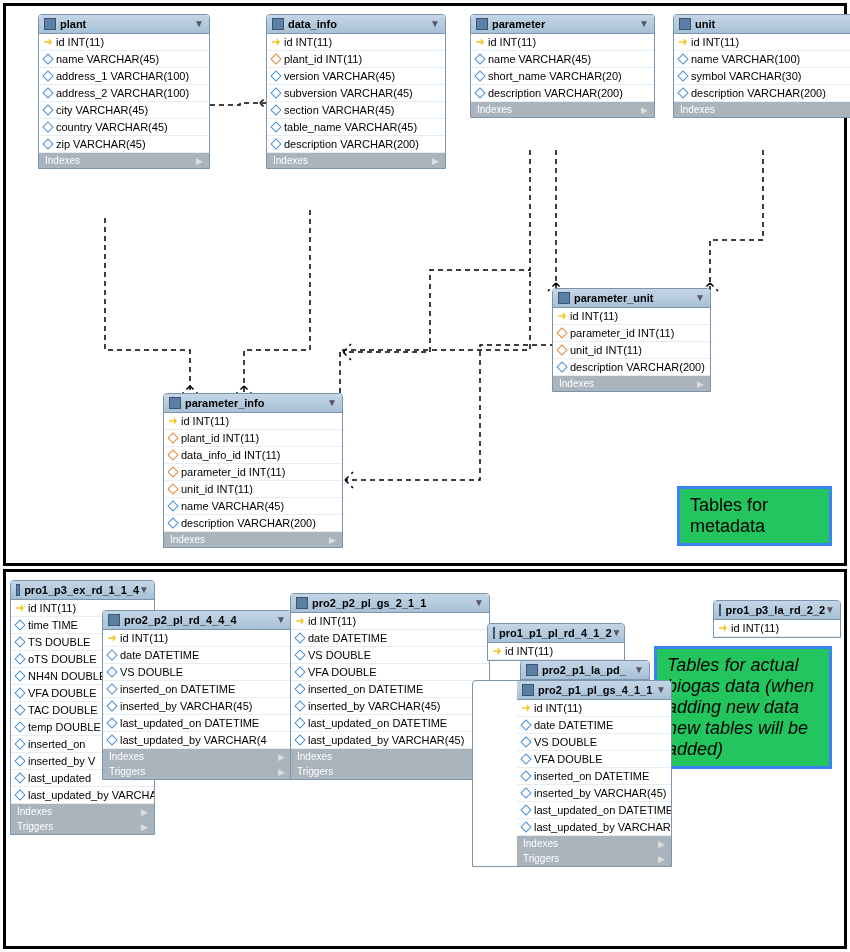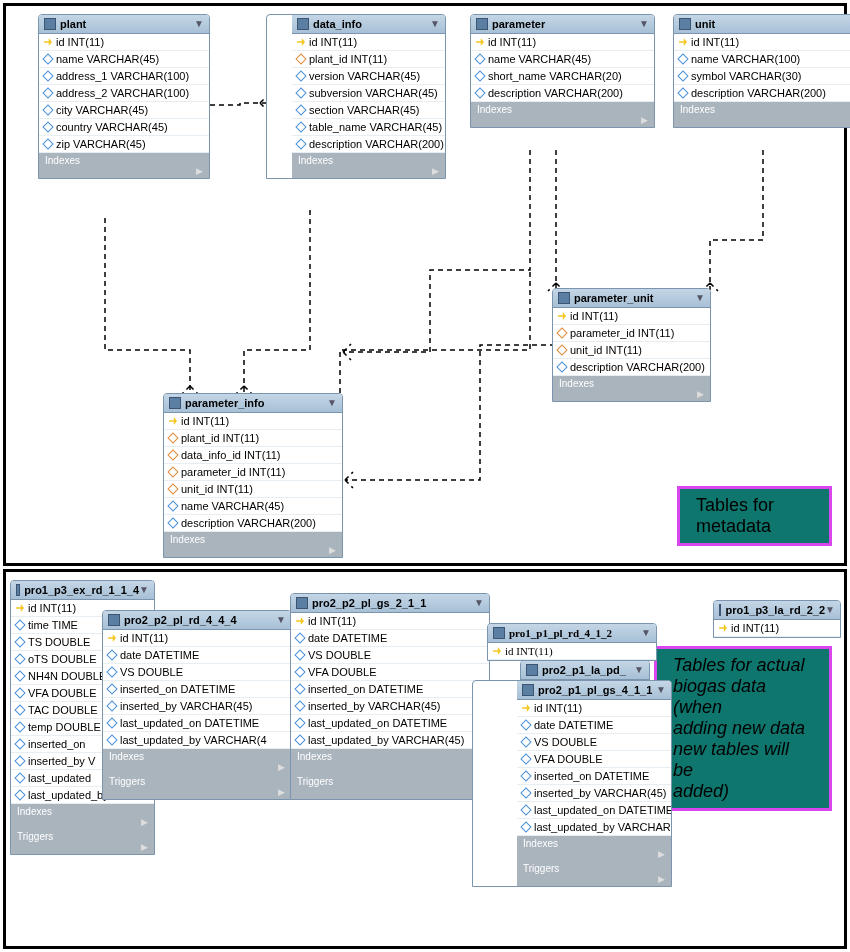--- a/index.html
+++ b/index.html
@@ -12,23 +12,23 @@
     height: 952px;
     position: relative;
   }
   .section-box {
     position: absolute;
     border: 3px solid #000;
     box-sizing: border-box;
   }
   .label-box {
     position: absolute;
-    border: 3px solid #d946ef;
-    background: #0f766e;
-    padding: 6px 16px;
+    border: 3px solid #3b82f6;
+    background: #22c55e;
+    padding: 6px 10px;
     font-size: 18px;
     box-sizing: border-box;
   }
   .tbl {
     position: absolute;
     background: #fff;
     border: 1px solid #7a95ad;
     border-radius: 4px 4px 0 0;
     overflow: hidden;
     box-sizing: border-box;
@@ -79,22 +79,21 @@
     transform: rotate(45deg);
     box-sizing: border-box;
   }
   .bullet.attr.open { background: #fff; }
   .foot {
     background: #aab4bd;
     color: #fff;
     padding: 2px 6px;
     font-size: 10px;
     display: flex;
-    align-items: flex-start;
-    flex-direction: column;
+    align-items: flex-end;
   }
   .foot .tri {
     margin-left: auto;
     color: #ddd;
     font-size: 9px;
   }
   svg.conn {
     position: absolute;
     top: 0; left: 0;
     pointer-events: none;
@@ -165,21 +164,21 @@
         <span class="bullet attr open"></span>
         <span>zip VARCHAR(45)</span>
       </div>
     </div>
   <div class="foot">
       <span>Indexes</span>
       <span class="tri">▶</span>
     </div>
 </div>
 
-<div class="tbl" style="left:266px;top:14px;width:180px;padding-left:25px;">
+<div class="tbl" style="left:266px;top:14px;width:180px;">
   <div class="tbl-head">
       <span class="ticon"></span>
       <span>data_info</span>
       <span class="arrow">▼</span>
     </div>
   <div>
       <div class="col">
         <span class="bullet key"></span>
         <span>id INT(11)</span>
       </div>
@@ -501,21 +500,21 @@
   <div class="foot">
       <span>Indexes</span>
       <span class="tri">▶</span>
     </div>
   <div class="foot">
       <span>Triggers</span>
       <span class="tri">▶</span>
     </div>
 </div>
 
-<div class="tbl" style="left:487px;top:623px;width:170px;font-family:Liberation Serif, serif;">
+<div class="tbl" style="left:487px;top:623px;width:138px;">
   <div class="tbl-head">
       <span class="ticon"></span>
       <span>pro1_p1_pl_rd_4_1_2</span>
       <span class="arrow">▼</span>
     </div>
   <div>
       <div class="col">
         <span class="bullet key"></span>
         <span>id INT(11)</span>
       </div>

